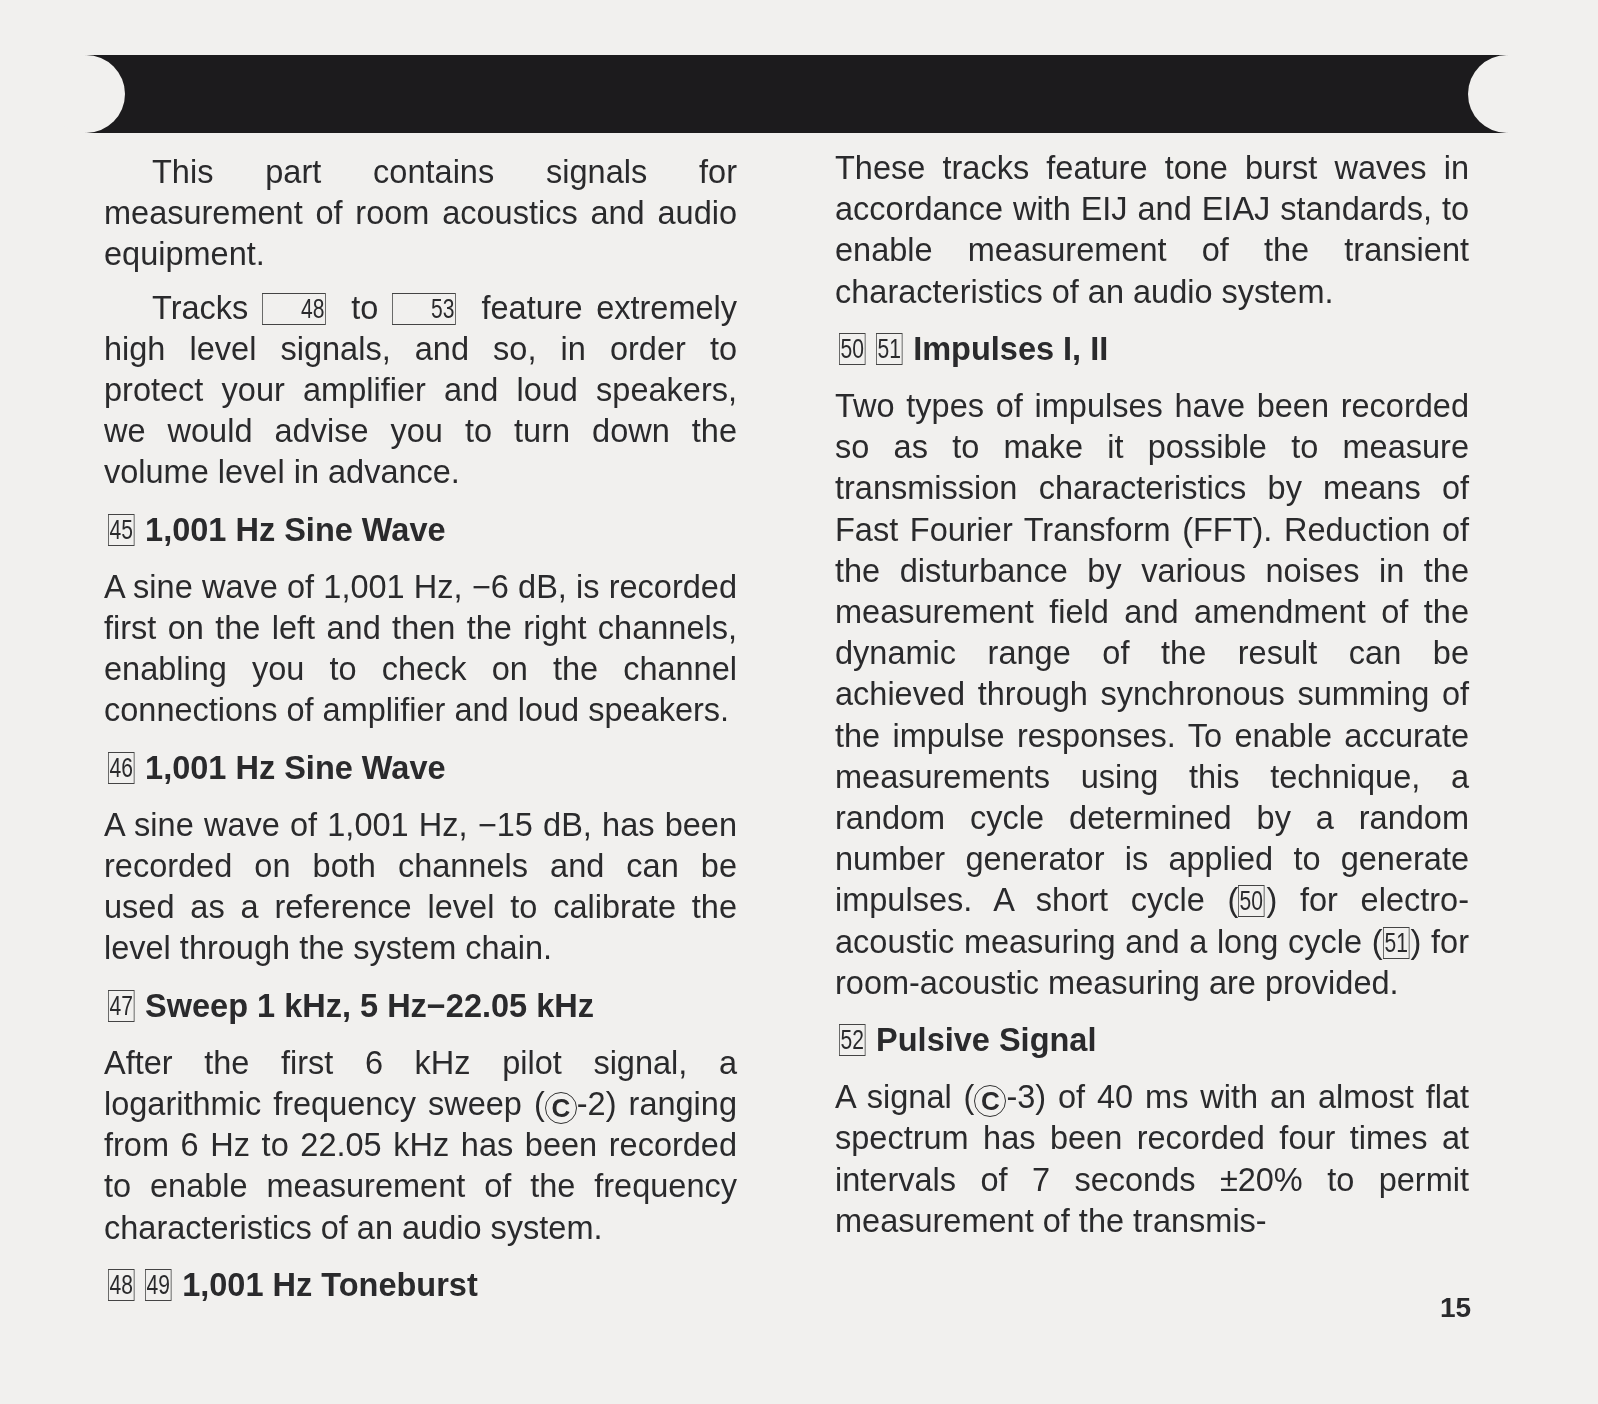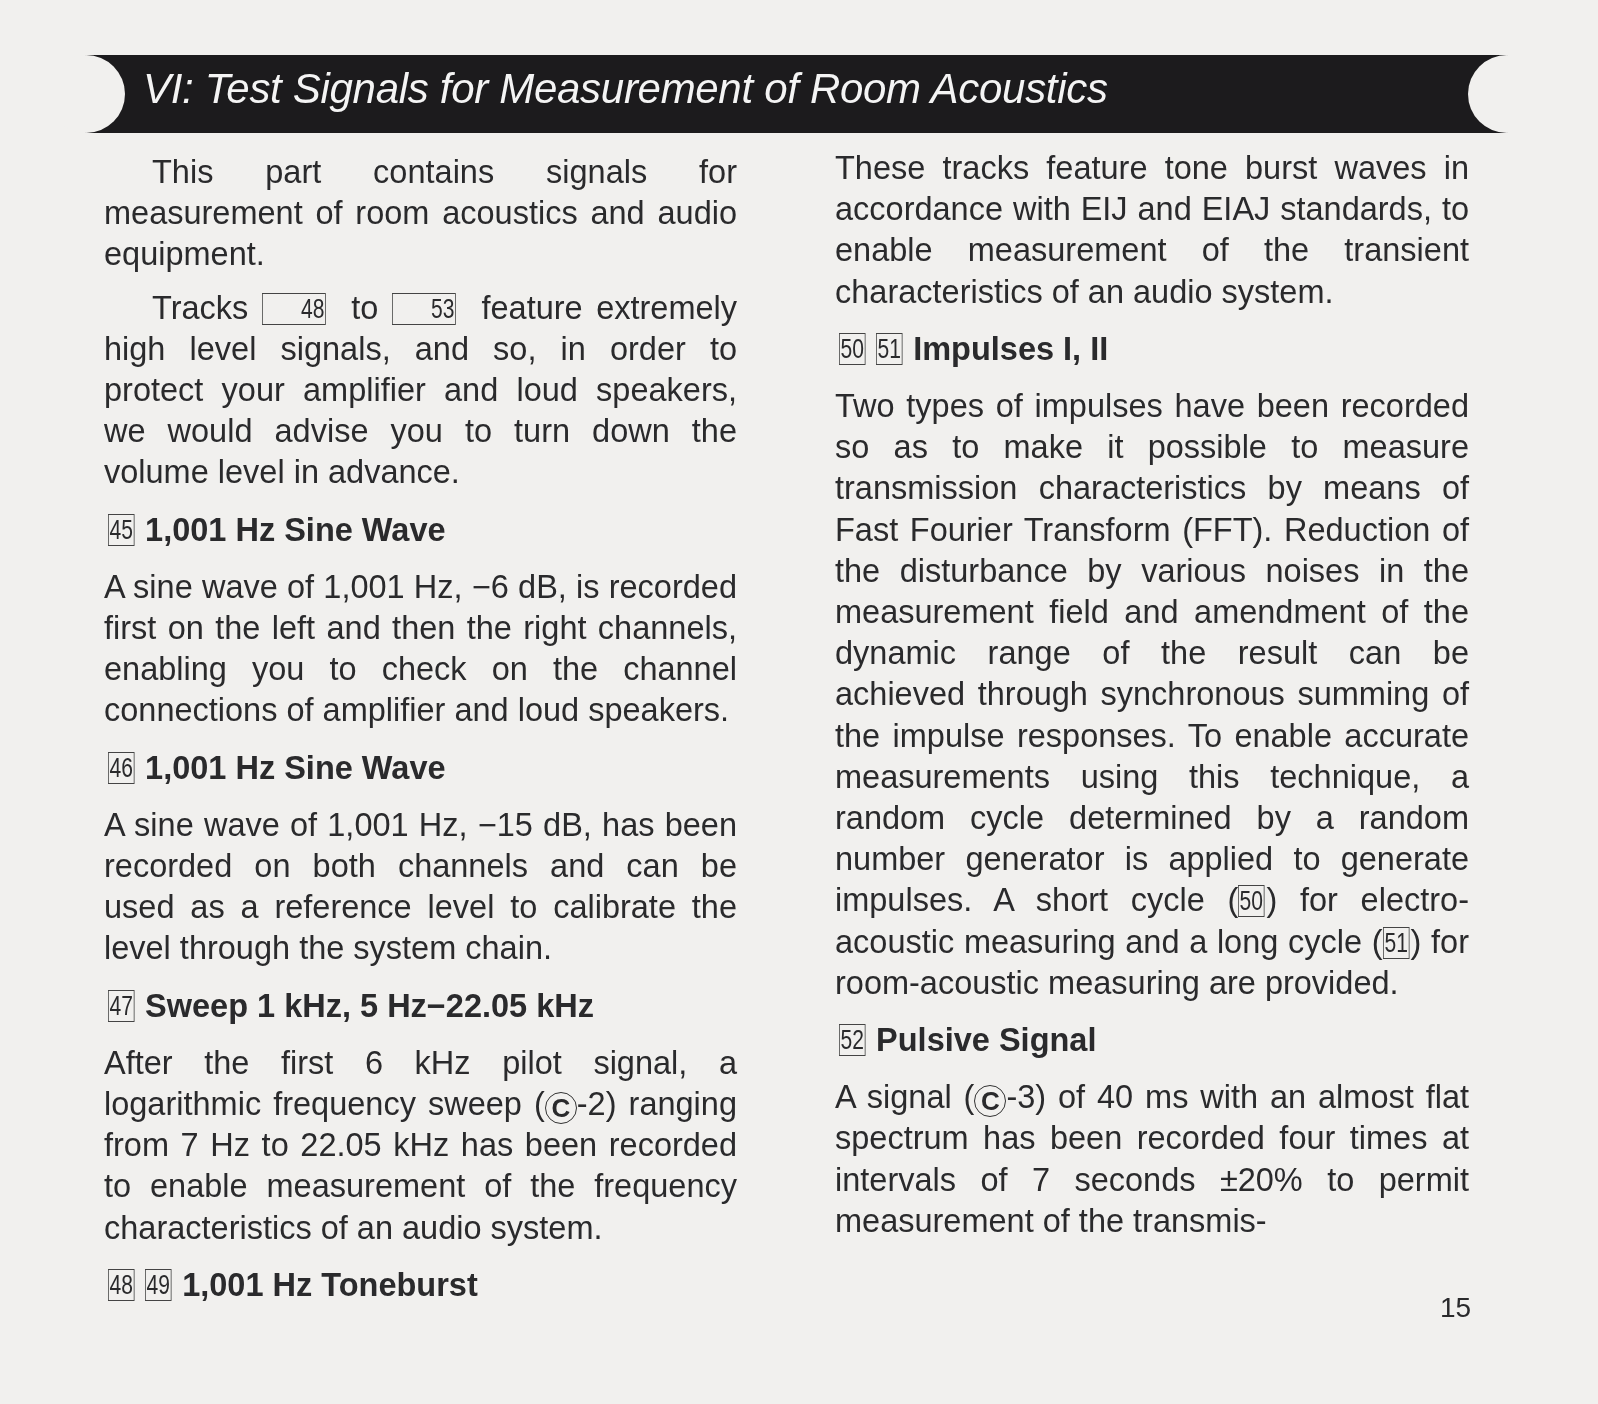--- a/index.html
+++ b/index.html
@@ -60,46 +60,45 @@
   }
   .track.inline { vertical-align: 1px; }
   .circ {
     display: inline-block; width: 30px; height: 30px;
     border: 1.5px solid #333; border-radius: 50%;
     text-align: center; line-height: 30px; font-size: 26px; font-weight: bold;
     vertical-align: -2px;
   }
   .page-num {
     position: absolute; left: 1440px; top: 1292px;
-    font-size: 28px; color: #2a2a2c;
+    font-size: 28px; color: #2a2a2c; font-weight: bold;
   }
 </style>
 </head>
 <body>
 
 <div class="banner">
   <div class="cover-l"></div>
   <div class="cut-left"></div>
   <div class="cut-right"></div>
   <div class="cover-r"></div>
-  <div class="banner-title">VI: Test Signals for Measurement of Room Acoustics</div>
 </div>
 
 <div class="col left">
   <p class="indent">This part contains signals for measurement of room acoustics and audio equipment.</p>
   <p class="indent"><span>Tracks</span> <span class="track inline">48</span> <span>to</span> <span class="track inline">53</span> <span>feature extremely high level signals, and so, in order to protect your amplifier and loud speakers, we would advise you to turn down the volume level in advance.</span></p>
 
   <div class="heading"><span class="track">45</span> <span>1,001 Hz Sine Wave</span></div>
   <p>A sine wave of 1,001 Hz, −6 dB, is recorded first on the left and then the right channels, enabling you to check on the channel connections of amplifier and loud speakers.</p>
 
   <div class="heading"><span class="track">46</span> <span>1,001 Hz Sine Wave</span></div>
   <p>A sine wave of 1,001 Hz, −15 dB, has been recorded on both channels and can be used as a reference level to calibrate the level through the system chain.</p>
 
   <div class="heading"><span class="track">47</span> <span>Sweep 1 kHz, 5 Hz−22.05 kHz</span></div>
-  <p><span>After the first 6 kHz pilot signal, a logarithmic frequency sweep (</span><span class="circ">C</span><span>-2) ranging from 7 Hz to 22.05 kHz has been recorded to enable measurement of the frequency characteristics of an audio system.</span></p>
+  <p><span>After the first 6 kHz pilot signal, a logarithmic frequency sweep (</span><span class="circ">C</span><span>-2) ranging from 6 Hz to 22.05 kHz has been recorded to enable measurement of the frequency characteristics of an audio system.</span></p>
 
   <div class="heading"><span class="track">48</span> <span class="track">49</span> <span>1,001 Hz Toneburst</span></div>
 </div>
 
 <div class="col right">
   <p>These tracks feature tone burst waves in accordance with EIJ and EIAJ standards, to enable measurement of the transient characteristics of an audio system.</p>
 
   <div class="heading"><span class="track">50</span> <span class="track">51</span> <span>Impulses I, II</span></div>
   <p><span>Two types of impulses have been recorded so as to make it possible to measure transmission characteristics by means of Fast Fourier Transform (FFT). Reduction of the disturbance by various noises in the measurement field and amendment of the dynamic range of the result can be achieved through synchronous summing of the impulse responses. To enable accurate measurements using this technique, a random cycle determined by a random number generator is applied to generate impulses. A short cycle (</span><span class="track inline">50</span><span>) for electro-acoustic measuring and a long cycle (</span><span class="track inline">51</span><span>) for room-acoustic measuring are provided.</span></p>
 

